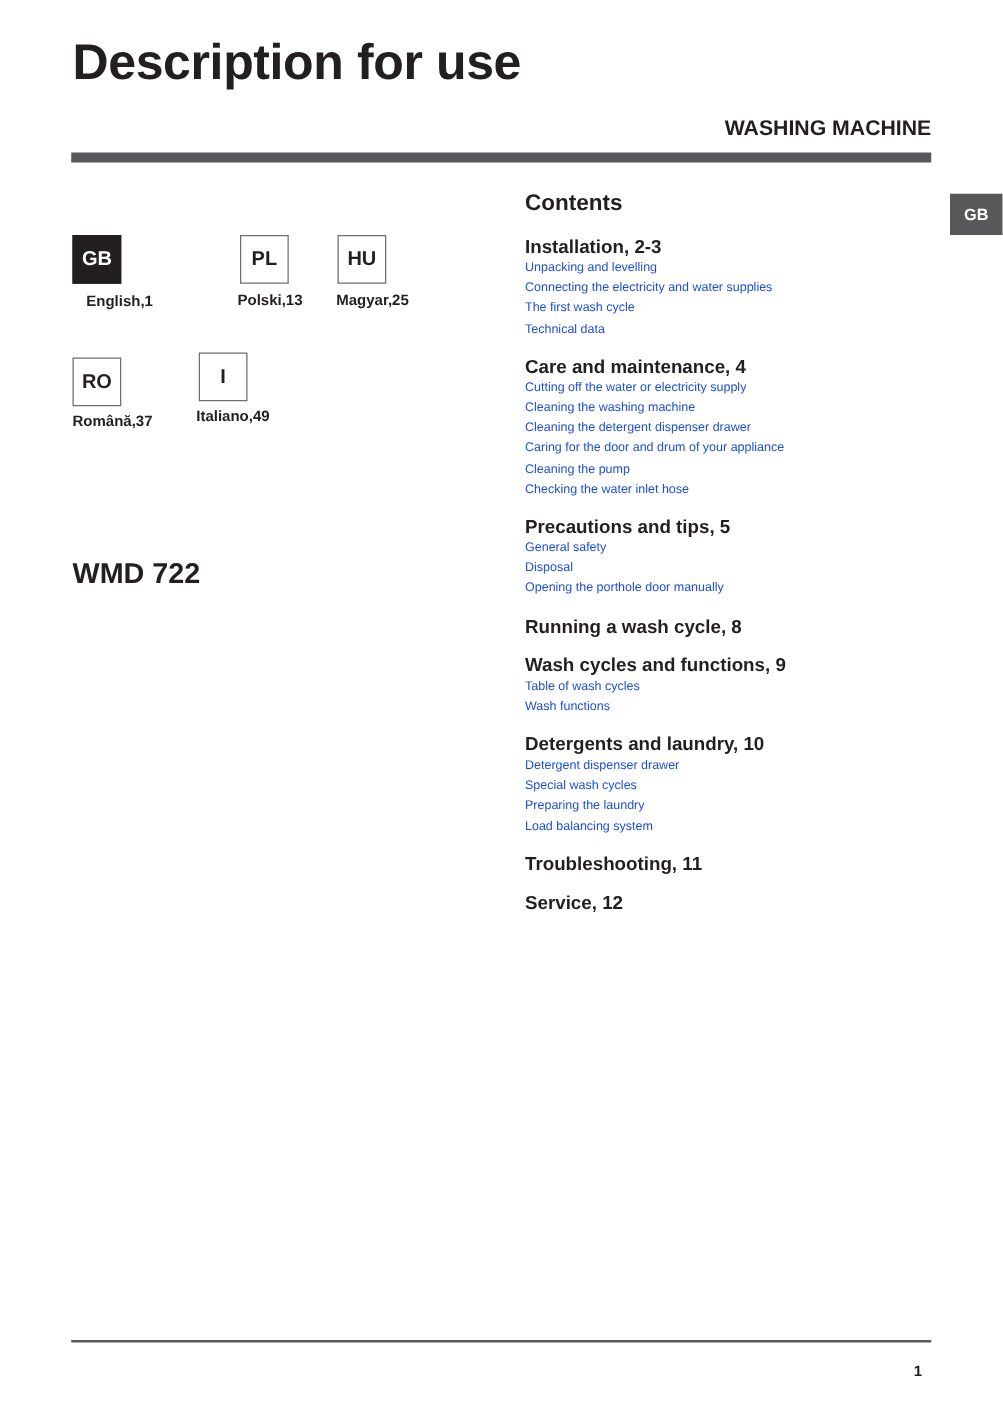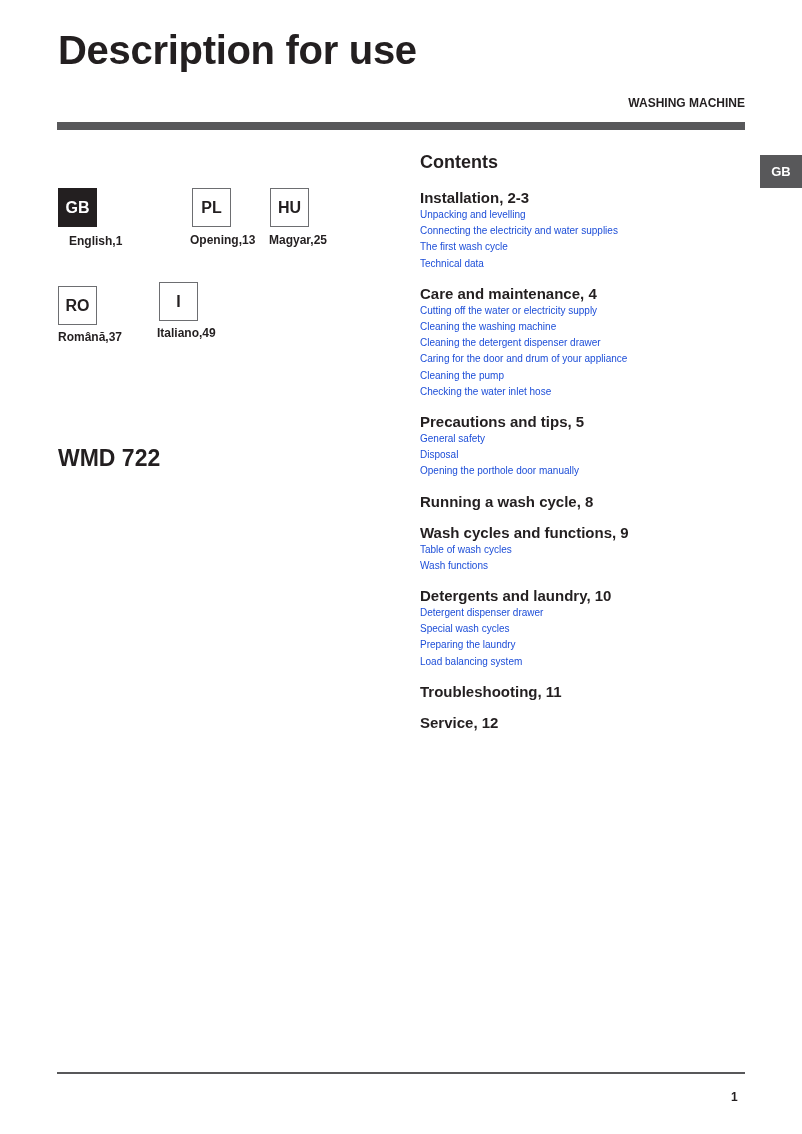--- a/index.html
+++ b/index.html
@@ -1,20 +1,20 @@
 <!DOCTYPE html>
 <html><head>
   <meta charset="utf-8">
   <style>
     html, body { margin: 0; padding: 0; background: #ffffff; }
     body { width: 802px; height: 1134px; position: relative; overflow: hidden;
            font-family: "Liberation Sans", "DejaVu Sans", sans-serif; color: #231f20; }
     .abs { position: absolute; }
     .title { left: 58px; top: 26px; font-size: 40px; font-weight: bold; letter-spacing: -0.3px; line-height: 48px; margin: 0; }
-    .subtitle { right: 57px; top: 92px; font-size: 12px; font-weight: bold; line-height: 22px; }
+    .subtitle { right: 57px; top: 92px; font-size: 17px; font-weight: bold; line-height: 22px; }
     .topbar { left: 57px; top: 122px; width: 688px; height: 8px; background: #58585a; }
     .side-tab { left: 760px; top: 155px; width: 42px; height: 33px; background: #58585a; color: #fff;
                 font-size: 13px; font-weight: bold; display: flex; align-items: center; justify-content: center; }
     .lang { position: absolute; width: 120px; }
     .lang .box { width: 37px; height: 37px; border: 1px solid #6d6e71; background: #fff; box-sizing: content-box;
                  display: flex; align-items: center; justify-content: center; font-size: 16px; font-weight: bold; color: #231f20; }
     .lang .box.active { background: #231f20; color: #fff; border-color: #231f20; }
     .lang .lbl { font-size: 12px; font-weight: bold; margin-top: 7px; white-space: nowrap; }
     .model { left: 58px; top: 447px; font-size: 23px; font-weight: bold; line-height: 22px; }
     .toc { left: 420px; top: 150px; width: 340px; }
@@ -32,21 +32,21 @@
 <div class="abs subtitle">WASHING MACHINE</div>
 <div class="abs topbar"></div>
 <div class="abs side-tab">GB</div>
 
 <div class="lang" style="left:58px; top:188px;">
   <div class="box active">GB</div>
   <div class="lbl" style="margin-left:11px;">English,1</div>
 </div>
 <div class="lang" style="left:159px; top:188px;padding-left:33px;">
   <div class="box">PL</div>
-  <div class="lbl" style="margin-top:6px; margin-left:-2px;">Opening,13</div>
+  <div class="lbl" style="margin-top:6px; margin-left:-2px;">Polski,13</div>
 </div>
 <div class="lang" style="left:270px; top:188px;">
   <div class="box">HU</div>
   <div class="lbl" style="margin-top:6px; margin-left:-1px;">Magyar,25</div>
 </div>
 <div class="lang" style="left:58px; top:286px;">
   <div class="box">RO</div>
   <div class="lbl" style="margin-top:5px;">Română,37</div>
 </div>
 <div class="lang" style="left:159px; top:282px;">

